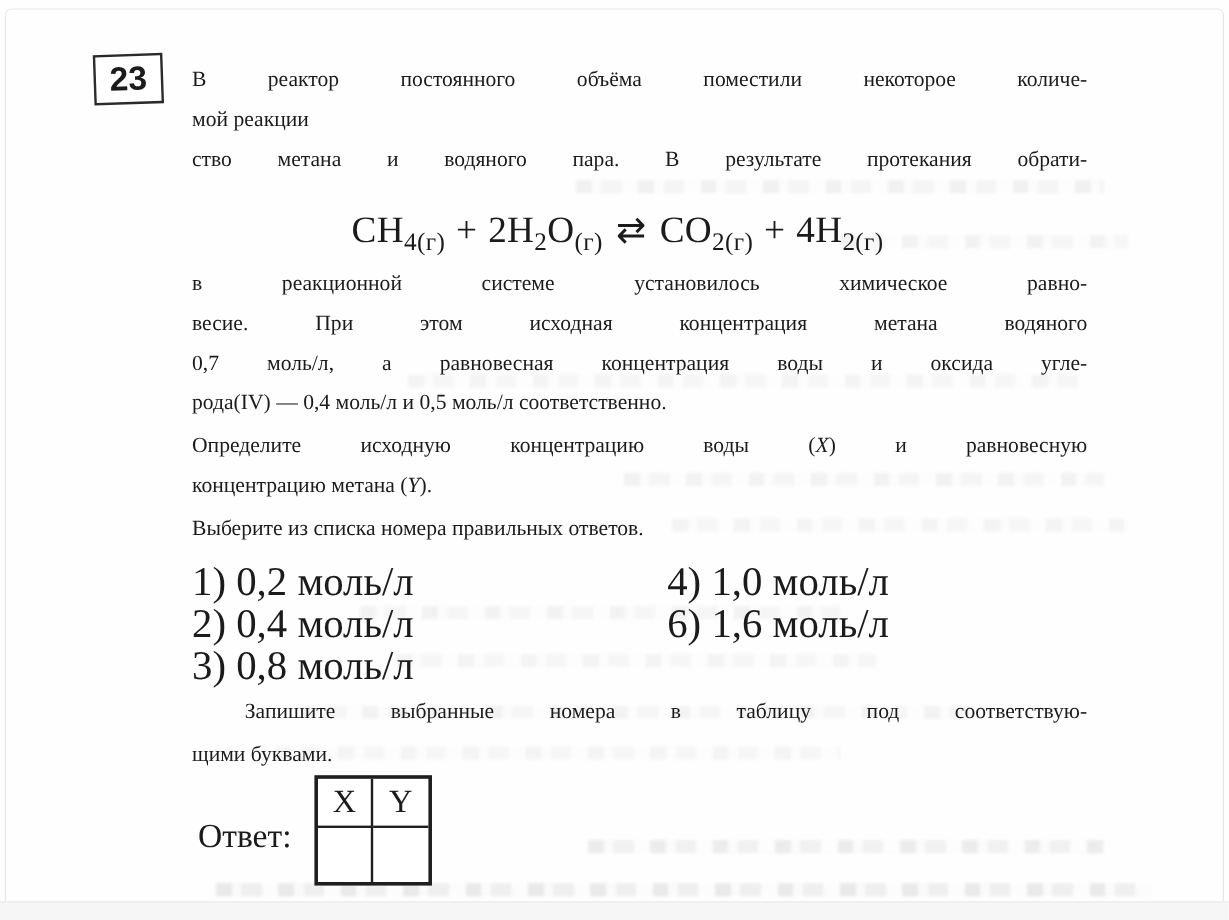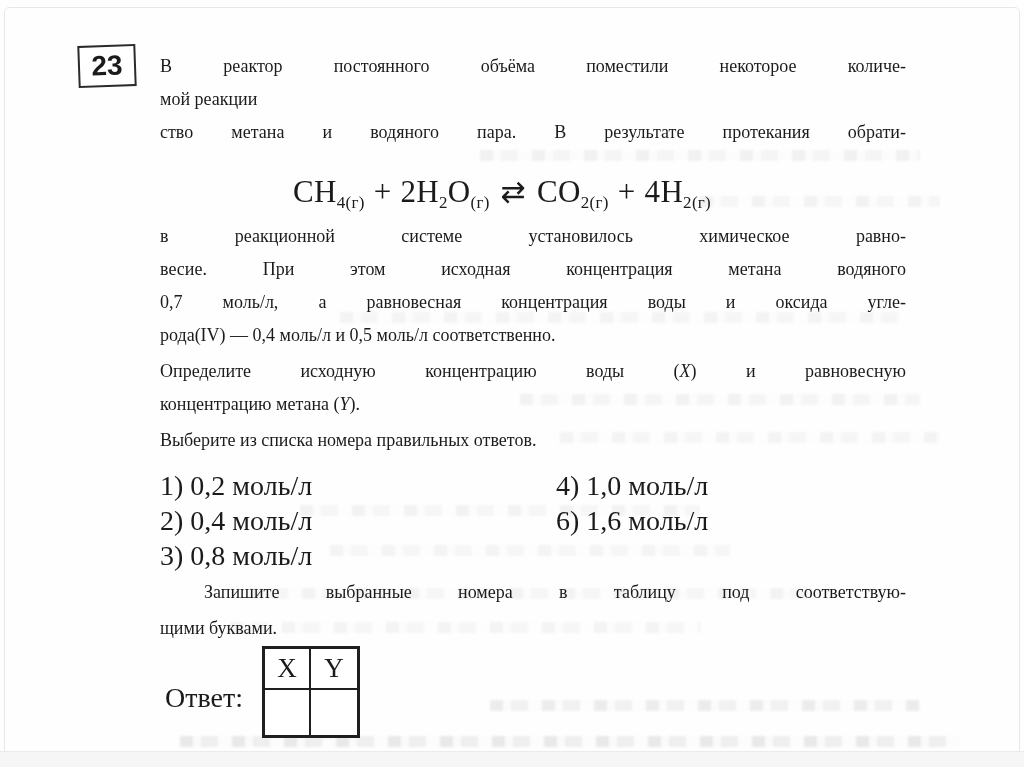--- a/index.html
+++ b/index.html
@@ -21,27 +21,27 @@
 
   
   .tblock { position: absolute; left: 160px; width: 746px; }
   .line { font-size: 18px; line-height: 33px; white-space: nowrap; }
   .line.j { white-space: normal; text-align: justify; text-align-last: justify; }
   .var { font-style: italic; }
 
   
   .equation { position: absolute; left: 293px; top: 172px; font-size: 31px; line-height: 40px;
               white-space: nowrap; letter-spacing: 0.3px; }
-  .equation sub { font-size: 17px; line-height: 0; vertical-align: -6px; }
+  .equation sub { font-size: 21px; line-height: 0; vertical-align: -6px; }
   .equation .op { margin: 0 9px; }
   .equation .arrow { margin: 0 11px; font-family: "DejaVu Sans", sans-serif; font-size: 30px; }
 
   
   .opt-col { position: absolute; width: 280px; }
-  .opt-line { font-size: 28px; line-height: 35px; white-space: nowrap; }
+  .opt-line { font-size: 34px; line-height: 35px; white-space: nowrap; }
 
   
   .answer-label { position: absolute; left: 165px; top: 682px; font-size: 28px; }
   .answer-table { position: absolute; left: 262px; top: 646px; width: 98px; height: 92px;
                   border: 3px solid #1f1f1f; display: grid;
                   grid-template-columns: 1fr 1fr; grid-template-rows: 41px 1fr; background: #fff; }
   .answer-table .cell { display: flex; align-items: center; justify-content: center;
                         font-size: 27px; }
   .answer-table .c1 { border-right: 2px solid #1f1f1f; }
   .answer-table .hdr { border-bottom: 2px solid #1f1f1f; }

